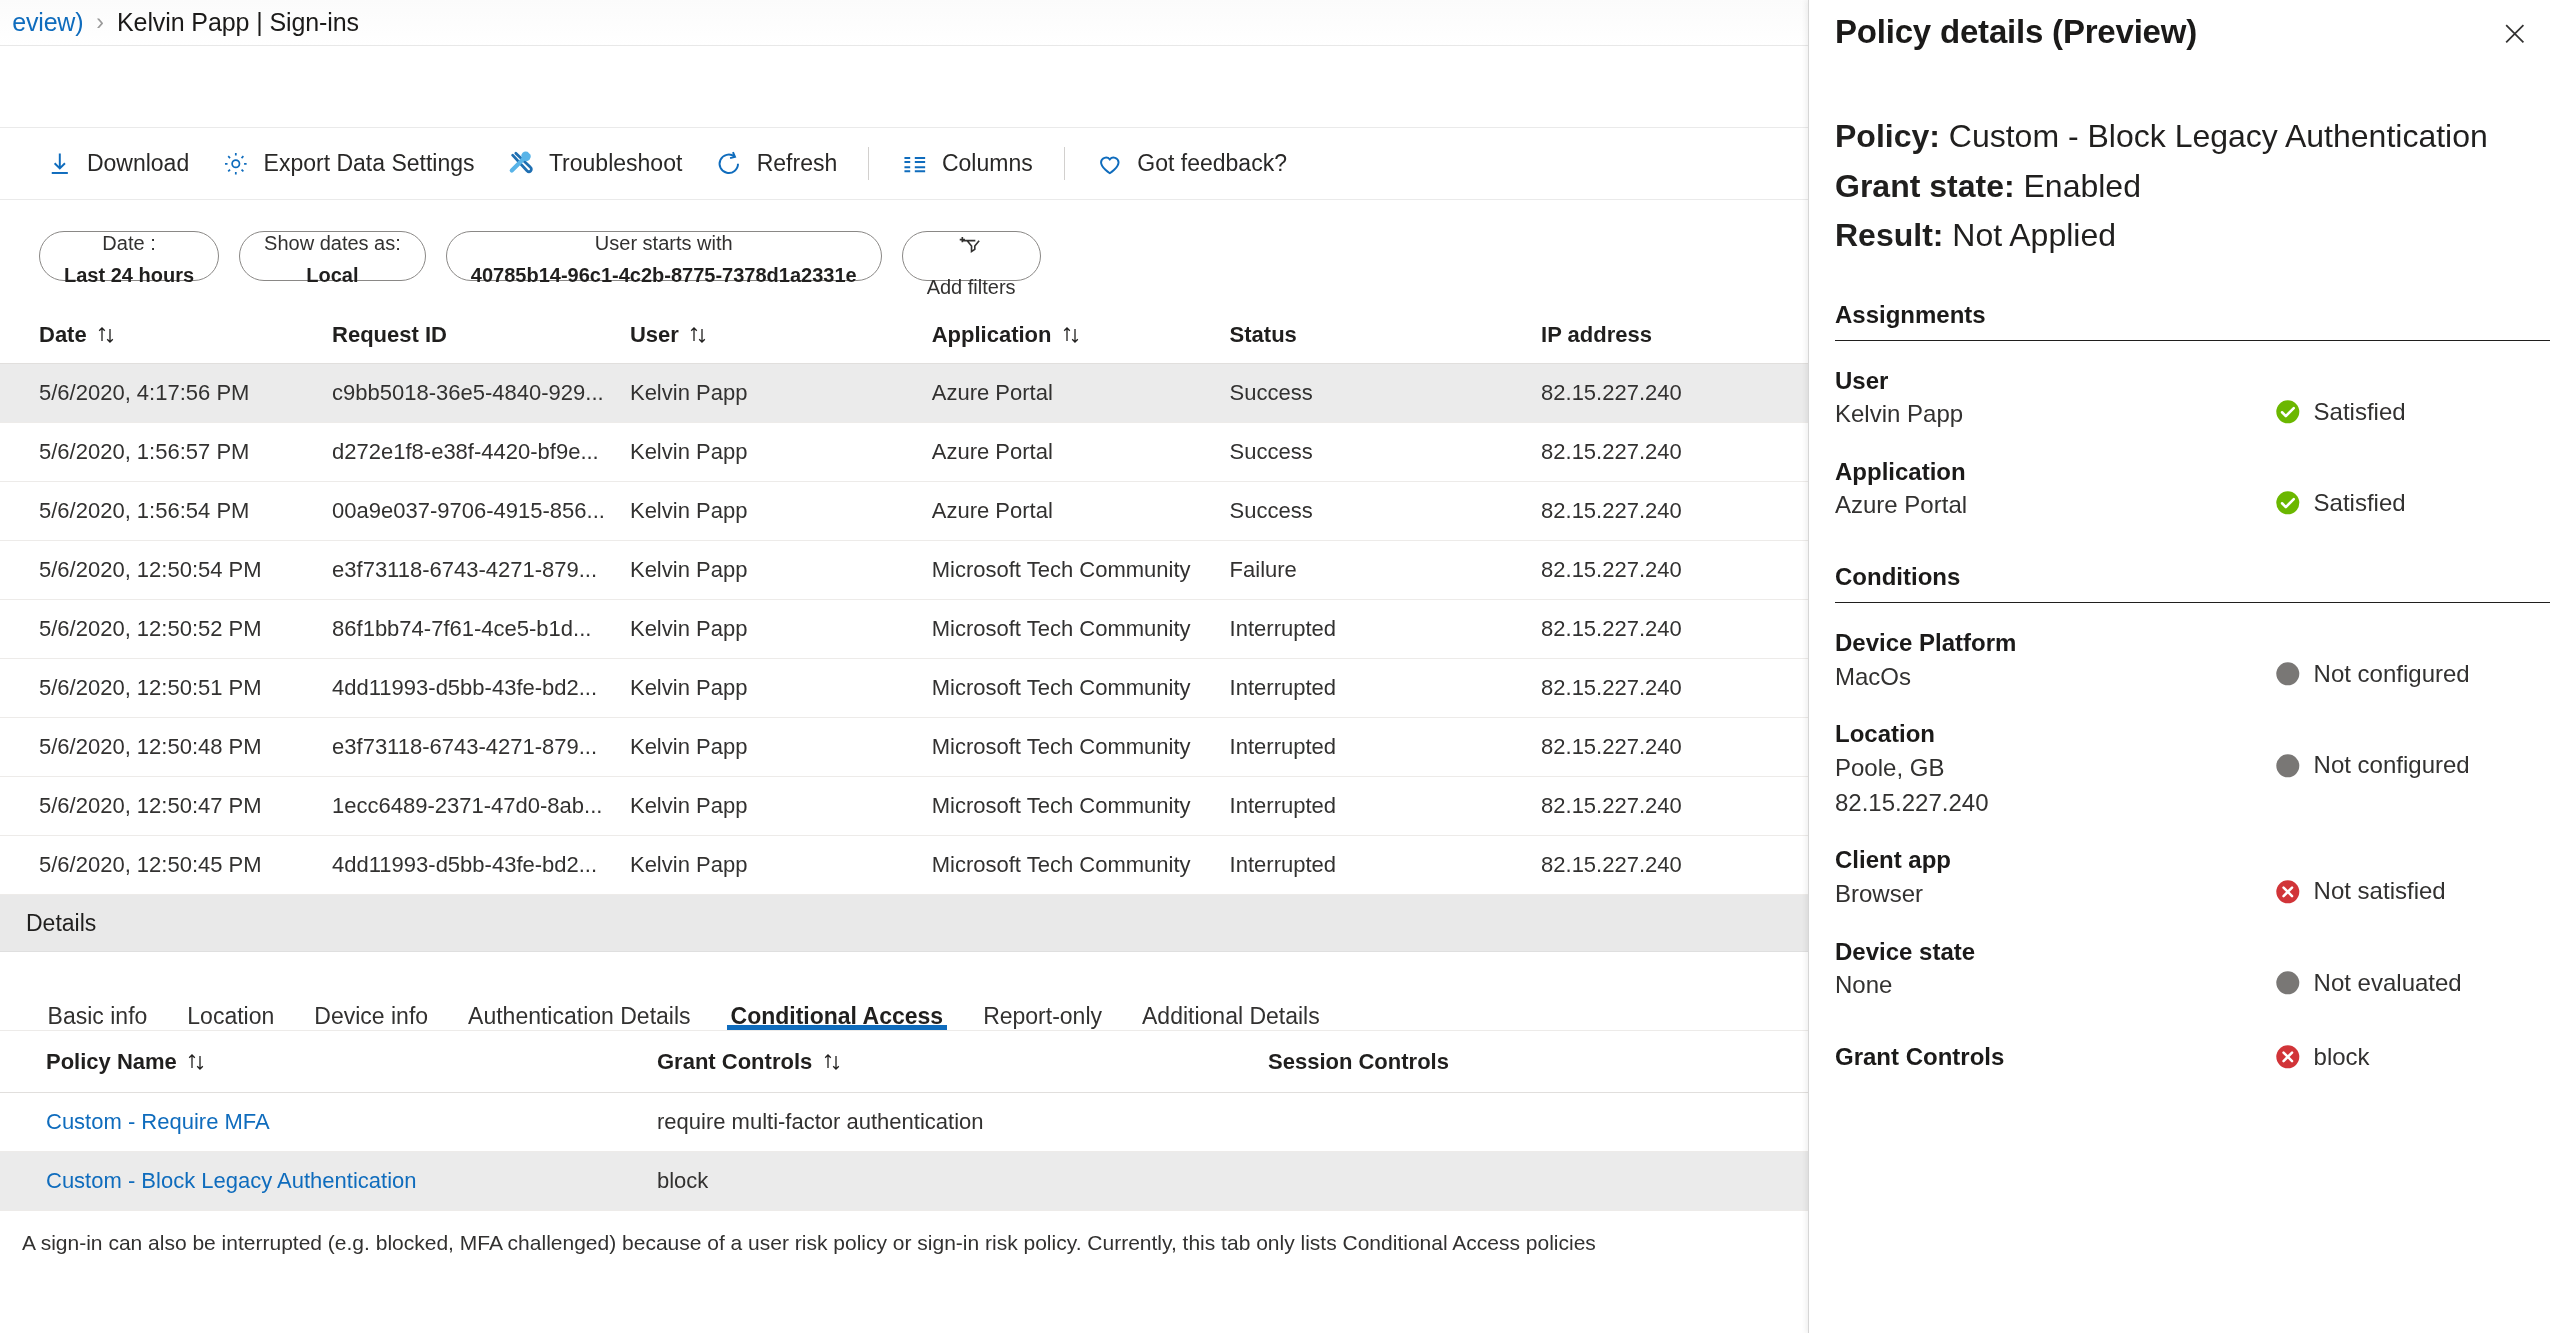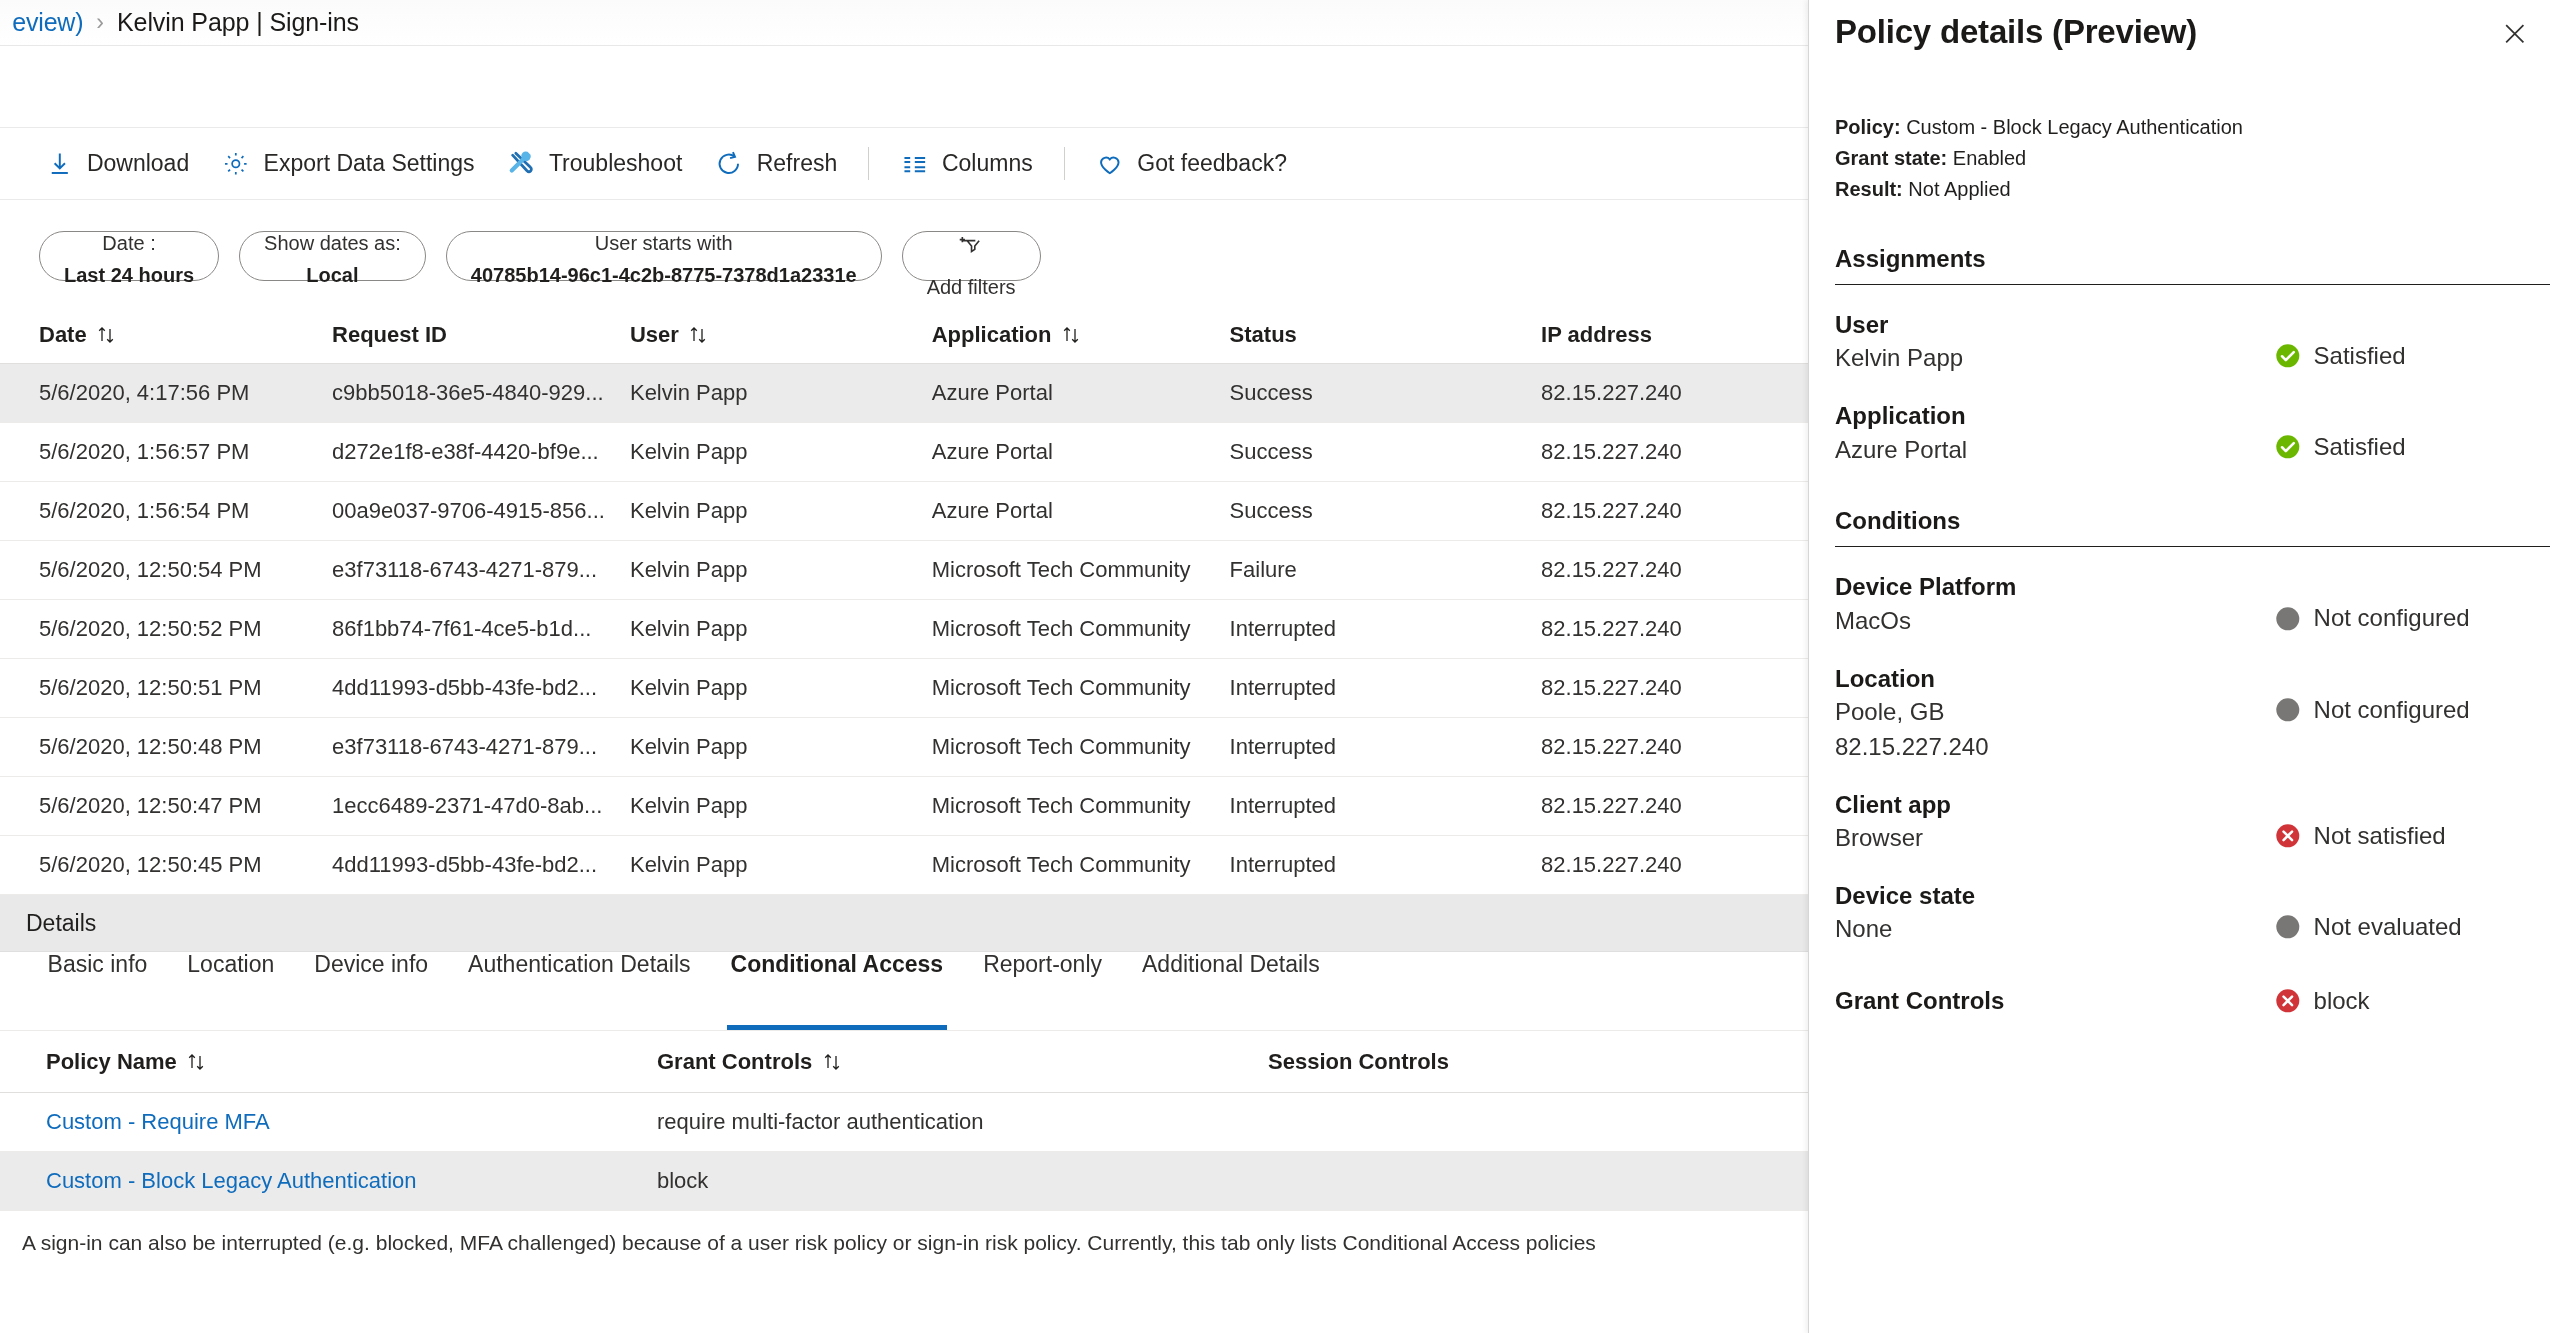--- a/index.html
+++ b/index.html
@@ -116,21 +116,21 @@
   .tabs {
     display: flex; align-items: flex-end; gap: 0px;
     height: 79px; padding-left: 27.6px;
     border-bottom: 0.9px solid #edebe9;
     background: #fff;
   }
   .tab {
     position: relative;
     font-size: 23px; color: #323130;
     padding: 0 20px; height: 79px;
-    display: flex; align-items: flex-start;
+    display: flex; align-items: flex-end;
     cursor: pointer; white-space: nowrap;
   }
   .tab.active { font-weight: 700; color: #201f1e; }
   .tab.active::after {
     content: ""; position: absolute; left: 16.5px; right: 16.5px; bottom: 0;
     height: 4.6px; background: #0f6cbd;
   }
 
   
   .ptbl-head {
@@ -170,21 +170,21 @@
     display: flex; align-items: flex-start; justify-content: space-between;
     padding: 13px 40px 0 26px;
   }
   .panel-title { font-size: 33px; font-weight: 700; color: #1b1a19; letter-spacing: -0.2px; }
   .panel-close {
     width: 42px; height: 42px; display: flex; align-items: center; justify-content: center;
     cursor: pointer; color: #323130; font-size: 31px; line-height: 1;
   }
 
   .panel-sum { padding: 57px 26px 0 26px; }
-  .panel-sum .ln { font-size: 20px; line-height: 1.55; color: #201f1e; }
+  .panel-sum .ln { font-size: 32px; line-height: 1.55; color: #201f1e; }
   .panel-sum .ln b { font-weight: 700; }
 
   .sec {
     margin: 40px 26px 0 26px;
   }
   .sec-title {
     font-size: 24px; font-weight: 700; color: #1b1a19;
     padding-bottom: 11px; border-bottom: 1.8px solid #201f1e;
   }
   .item {

